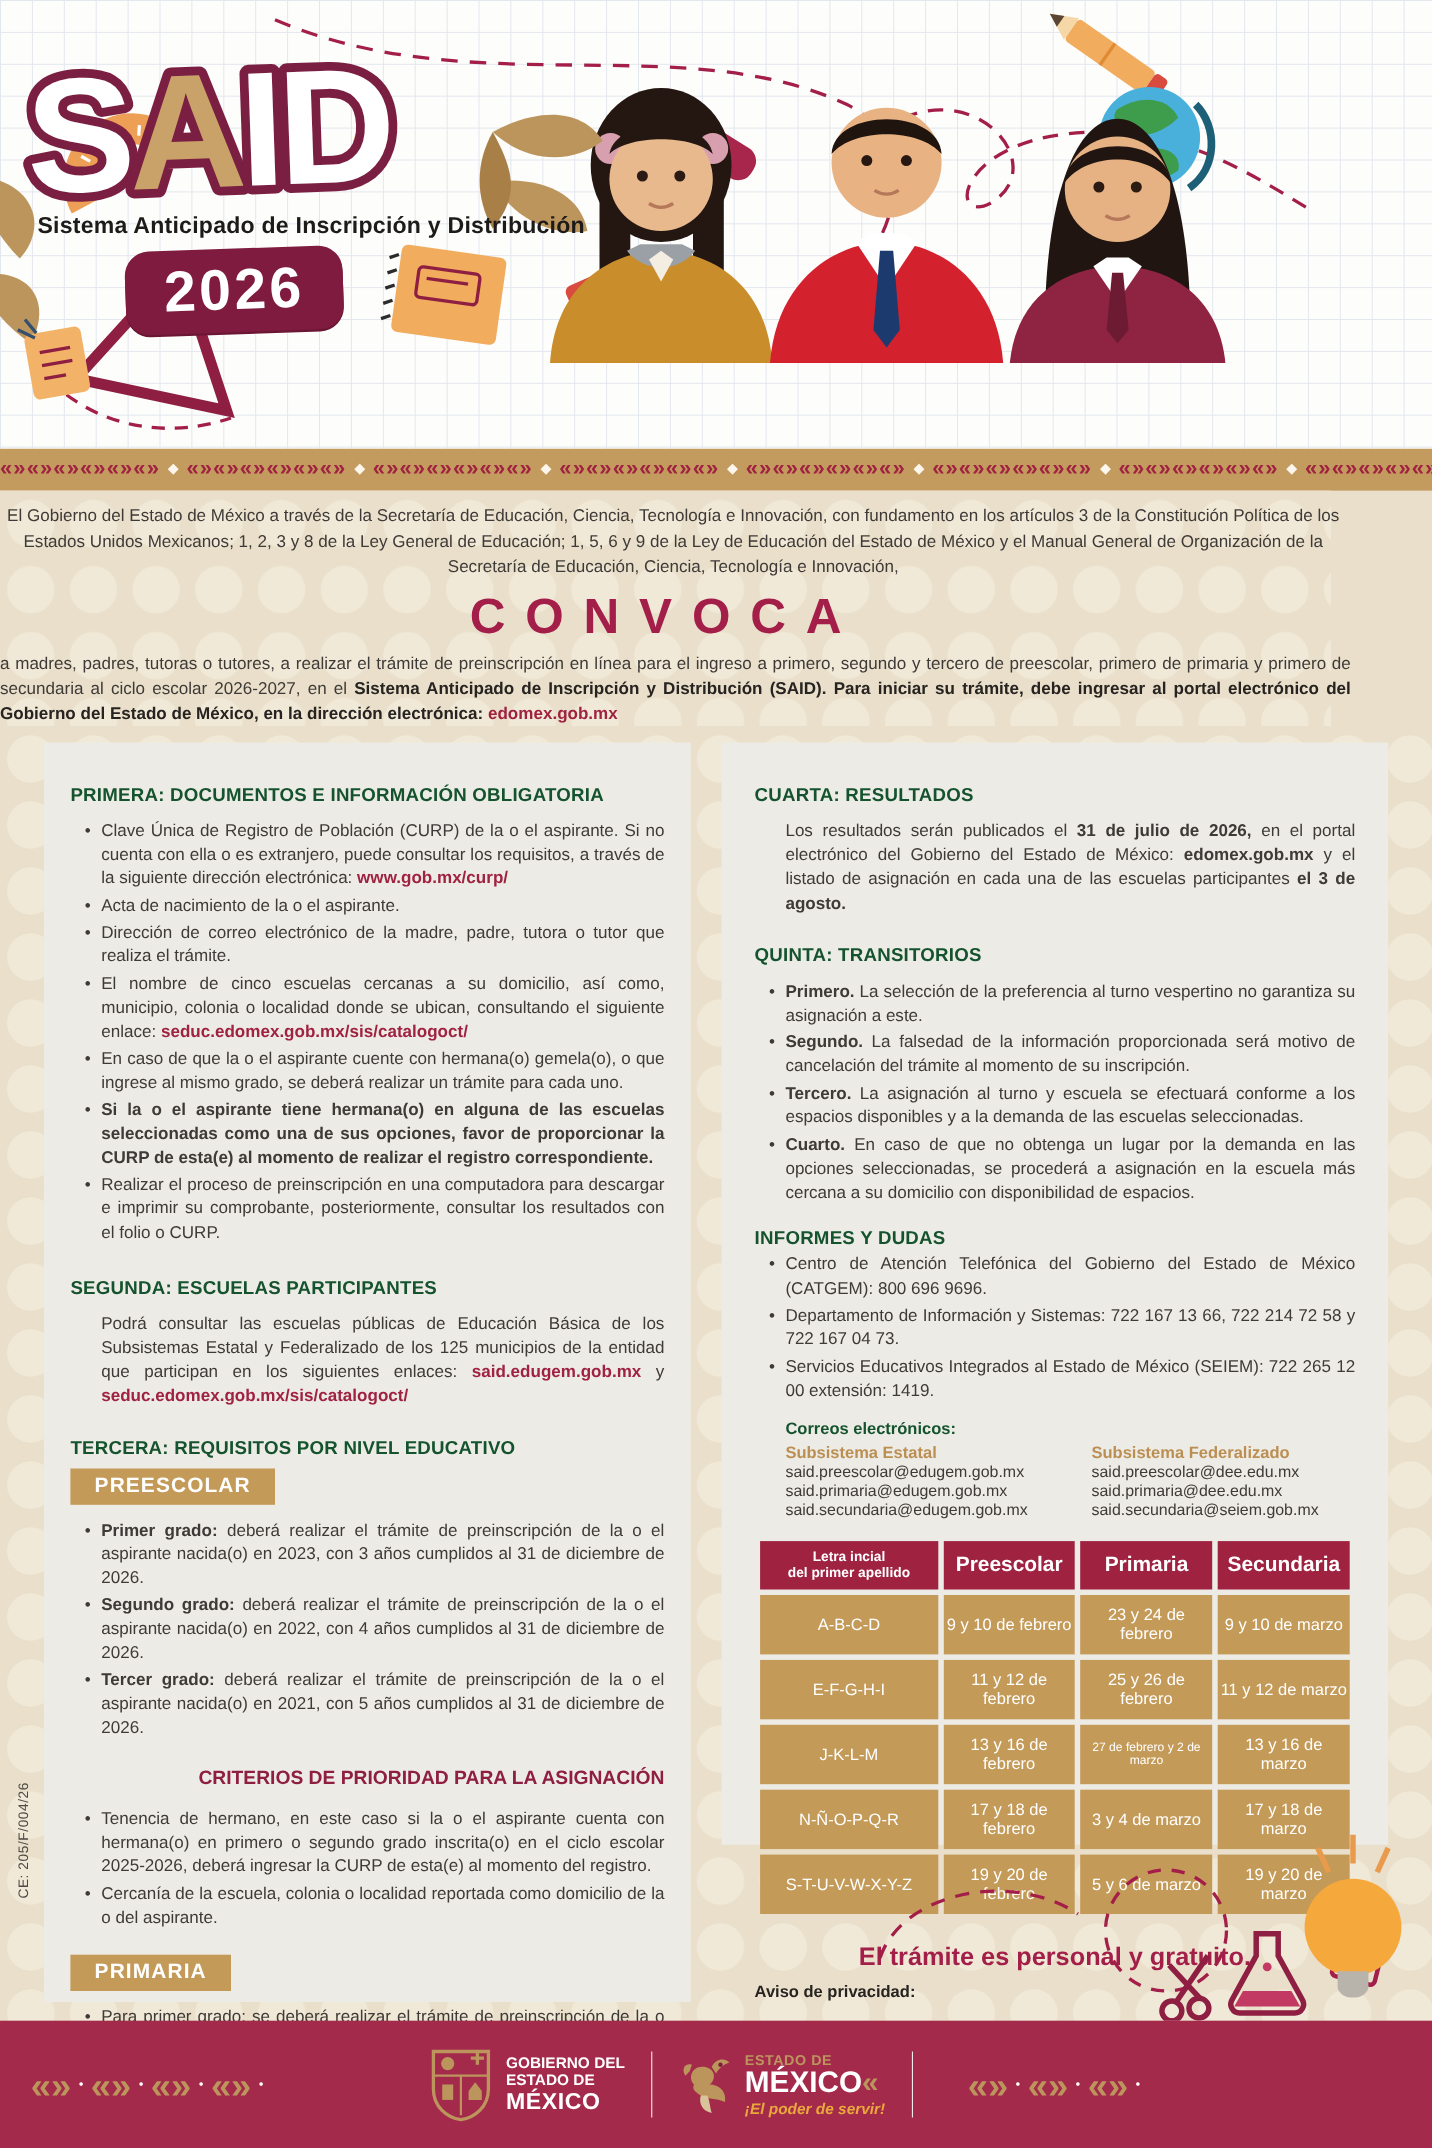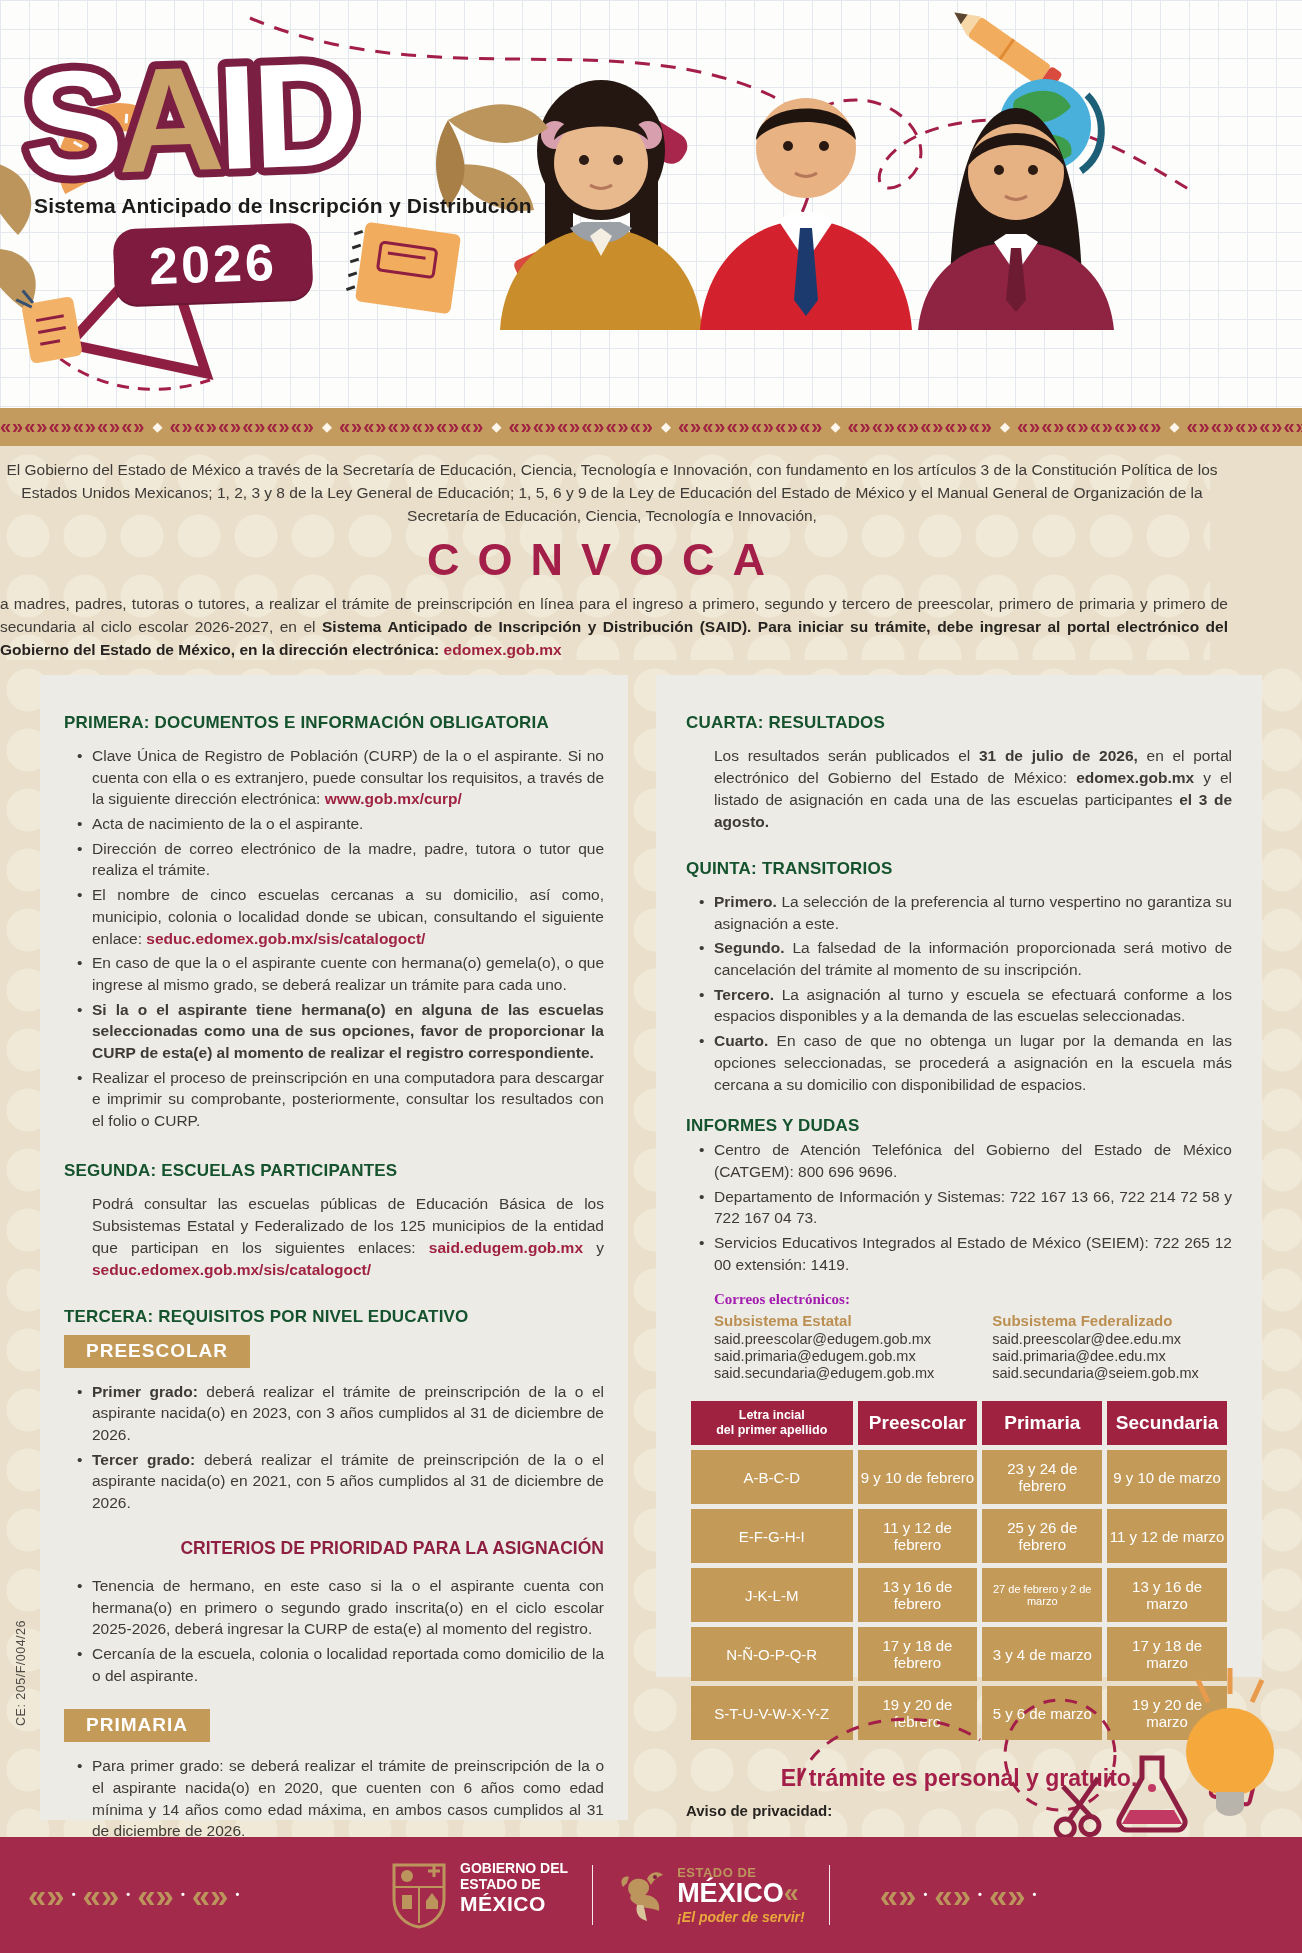--- a/index.html
+++ b/index.html
@@ -45,21 +45,21 @@
   .panel-right{left:656px;top:15px;width:606px;height:1002px;padding:38px 30px 20px 30px;}
   .h-gold{color:#14532d;font-weight:800;font-size:17px;margin:0 0 12px 0;letter-spacing:.2px;}
   ul.bl{list-style:none;margin:0;padding:0 0 0 28px;}
   ul.bl li{position:relative;margin:3px 0;text-align:justify;font-size:15.5px;line-height:1.4;color:#3e3a37;}
   ul.bl li::before{content:"•";position:absolute;left:-15px;top:0;color:#3e3a37;}
   .badge{display:inline-block;background:#c49a58;color:#fff;font-weight:800;font-size:19px;
     padding:5px 22px 6px;margin:20px 0 10px;letter-spacing:1px;}
   .crit{text-align:right;color:#8E1F42;font-weight:800;font-size:17.5px;margin:24px 0 16px;}
   .indent-p{margin:0 0 0 28px;text-align:justify;font-size:15.5px;line-height:1.42;color:#3e3a37;}
   .sec-gap{height:26px;}
-  .correos-label{margin:16px 0 2px 28px;font-weight:800;color:#a21caf;font-size:15px;font-family:Liberation Serif, serif;}
+  .correos-label{margin:16px 0 2px 28px;font-weight:800;color:#14532d;font-size:15px;}
   .correos{display:flex;margin-left:28px;gap:58px;}
   .correos h4{margin:2px 0 2px;color:#BB8F52;font-size:15px;font-weight:800;}
   .correos div.col p{margin:1px 0;font-size:14.5px;color:#3e3a37;}
   table.sched{width:100%;border-collapse:separate;border-spacing:5px;margin:14px 0 0 0;}
   table.sched th{background:#9F2241;color:#fff;text-align:center;vertical-align:middle;padding:7px 4px;}
   table.sched th .th-big{font-size:19px;font-weight:800;}
   table.sched th .th-sm{font-size:12.5px;font-weight:800;line-height:1.2;display:block;}
   table.sched td{background:#c49a58;color:#fff;text-align:center;vertical-align:middle;
     font-size:15px;padding:10px 2px;}
   table.sched td.sm{font-size:11px;}
@@ -68,21 +68,21 @@
   .aviso-title{margin:8px 0 16px;font-weight:800;font-size:15px;color:#262320;}
   .aviso-text{margin:2px 0 0;font-size:14.5px;line-height:1.45;text-align:justify;color:#3e3a37;}
   .side-code{position:absolute;left:14px;top:960px;writing-mode:vertical-rl;transform:rotate(180deg);
     font-size:12.5px;color:#4d4a46;letter-spacing:.5px;}
   
   .ftr{position:absolute;left:0;top:1837px;width:1302px;height:116px;background:#A42A4C;
     display:flex;align-items:center;padding:0 28px;}
   .laurel{color:#BC955C;font-size:33px;font-weight:800;white-space:nowrap;overflow:hidden;line-height:1;}
   .laurel .ld{color:#fff;font-size:11px;vertical-align:9px;padding:0 7px;}
   .laurel-left{width:326px;} .laurel-right{width:240px;margin-left:26px;}
-  .gob-group{display:flex;align-items:flex-start;gap:12px;margin-left:36px;}
+  .gob-group{display:flex;align-items:center;gap:12px;margin-left:36px;}
   .gob-lines{color:#fff;font-weight:800;line-height:1.12;}
   .gob-lines .g1,.gob-lines .g2{font-size:14px;display:block;}
   .gob-lines .g3{font-size:21px;display:block;letter-spacing:.5px;}
   .fdiv{width:1px;height:60px;background:#ffffff;opacity:.9;margin:0 24px;}
   .edo-group{display:flex;align-items:center;gap:8px;}
   .edo-lines{line-height:1.05;}
   .edo-lines .e1{display:block;color:#BC955C;font-size:13px;font-weight:800;letter-spacing:.5px;}
   .edo-lines .e2{display:block;color:#fff;font-size:27px;font-weight:900;}
   .edo-lines .e2 .chev{color:#BC955C;}
   .edo-lines .e3{display:block;color:#E9A83C;font-size:14px;font-weight:800;font-style:italic;margin-top:2px;}
@@ -274,20 +274,21 @@
         <li>Realizar el proceso de preinscripción en una computadora para descargar e imprimir su comprobante, posteriormente, consultar los resultados con el folio o CURP.</li>
       </ul>
       <div class="sec-gap"></div>
       <h3 class="h-gold">SEGUNDA: ESCUELAS PARTICIPANTES</h3>
       <p class="indent-p"><span>Podrá consultar las escuelas públicas de Educación Básica de los Subsistemas Estatal y Federalizado de los 125 municipios de la entidad que participan en los siguientes enlaces: </span><span class="lnk">said.edugem.gob.mx</span><span> y </span><span class="lnk">seduc.edomex.gob.mx/sis/catalogoct/</span></p>
       <div class="sec-gap"></div>
       <h3 class="h-gold" style="margin-bottom:0;">TERCERA: REQUISITOS POR NIVEL EDUCATIVO</h3>
       <div class="badge" style="margin-top:8px;">PREESCOLAR</div>
       <ul class="bl">
         <li><b>Primer grado:</b><span> deberá realizar el trámite de preinscripción de la o el aspirante nacida(o) en 2023, con 3 años cumplidos al 31 de diciembre de 2026.</span></li>
+        <li><b>Segundo grado:</b><span> deberá realizar el trámite de preinscripción de la o el aspirante nacida(o) en 2022, con 4 años cumplidos al 31 de diciembre de 2026.</span></li>
         <li><b>Tercer grado:</b><span> deberá realizar el trámite de preinscripción de la o el aspirante nacida(o) en 2021, con 5 años cumplidos al 31 de diciembre de 2026.</span></li>
       </ul>
       <div class="crit">CRITERIOS DE PRIORIDAD PARA LA ASIGNACIÓN</div>
       <ul class="bl">
         <li>Tenencia de hermano, en este caso si la o el aspirante cuenta con hermana(o) en primero o segundo grado inscrita(o) en el ciclo escolar 2025-2026, deberá ingresar la CURP de esta(e) al momento del registro.</li>
         <li>Cercanía de la escuela, colonia o localidad reportada como domicilio de la o del aspirante.</li>
       </ul>
       <div class="badge">PRIMARIA</div>
       <ul class="bl">
         <li>Para primer grado: se deberá realizar el trámite de preinscripción de la o el aspirante nacida(o) en 2020, que cuenten con 6 años como edad mínima y 14 años como edad máxima, en ambos casos cumplidos al 31 de diciembre de 2026.</li>

